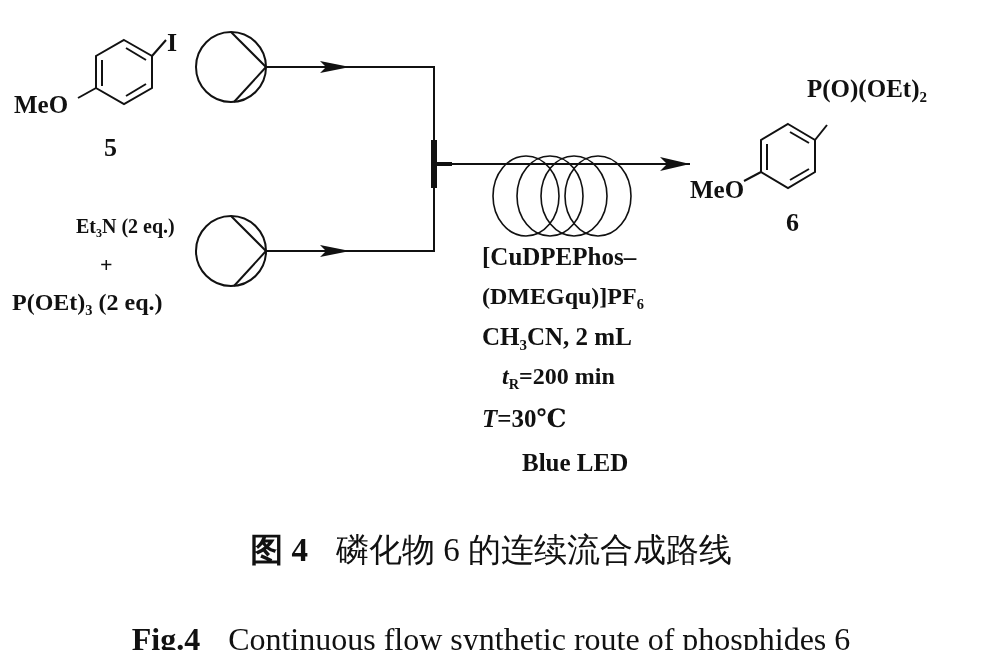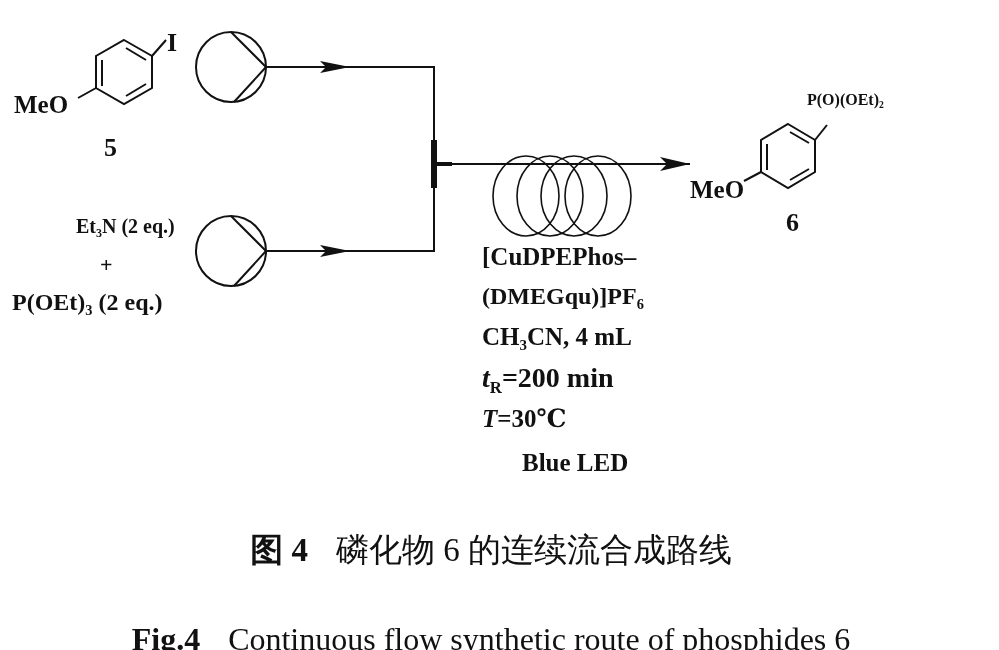--- a/index.html
+++ b/index.html
@@ -73,34 +73,34 @@
 <div class="lbl bold" style="left:104px;top:135px;font-size:26px;">5</div>
 
 <div class="lbl bold" style="left:28px;top:216px;font-size:20px;margin-left:48px;">
   <span>Et</span><sub>3</sub><span>N (2 eq.)</span>
 </div>
 <div class="lbl bold" style="left:100px;top:254px;font-size:22px;">+</div>
 <div class="lbl bold" style="left:12px;top:290px;font-size:24px;">
   <span>P(OEt)</span><sub>3</sub><span> (2 eq.)</span>
 </div>
 
-<div class="lbl bold" style="left:807px;top:92px;font-size:16px;">
+<div class="lbl bold" style="left:807px;top:76px;font-size:25px;">
   <span>P(O)(OEt)</span><sub>2</sub>
 </div>
 <div class="lbl bold" style="left:690px;top:177px;font-size:25px;">MeO</div>
 <div class="lbl bold" style="left:786px;top:210px;font-size:26px;">6</div>
 
 <div class="lbl bold" style="left:482px;top:244px;font-size:25px;">[CuDPEPhos–</div>
 <div class="lbl bold" style="left:482px;top:284px;font-size:24px;">
   <span>(DMEGqu)]PF</span><sub>6</sub>
 </div>
 <div class="lbl bold" style="left:482px;top:324px;font-size:25px;">
-  <span>CH</span><sub>3</sub><span>CN, 4 mL</span>
+  <span>CH</span><sub>3</sub><span>CN, 2 mL</span>
 </div>
-<div class="lbl bold" style="left:482px;top:364px;font-size:28px;">
+<div class="lbl bold" style="left:502px;top:364px;font-size:24px;">
   <i>t</i><sub>R</sub><span>=200 min</span>
 </div>
 <div class="lbl bold" style="left:482px;top:406px;font-size:25px;">
   <i>T</i><span>=30℃</span>
 </div>
 <div class="lbl bold" style="left:482px;top:450px;font-size:25px;margin-left:40px;">Blue LED</div>
 
 <div class="cap" style="top:528px;font-size:33px;">
   <span class="bold">图 4</span><span style="display:inline-block;width:28px;"></span><span>磷化物 6 的连续流合成路线</span>
 </div>

